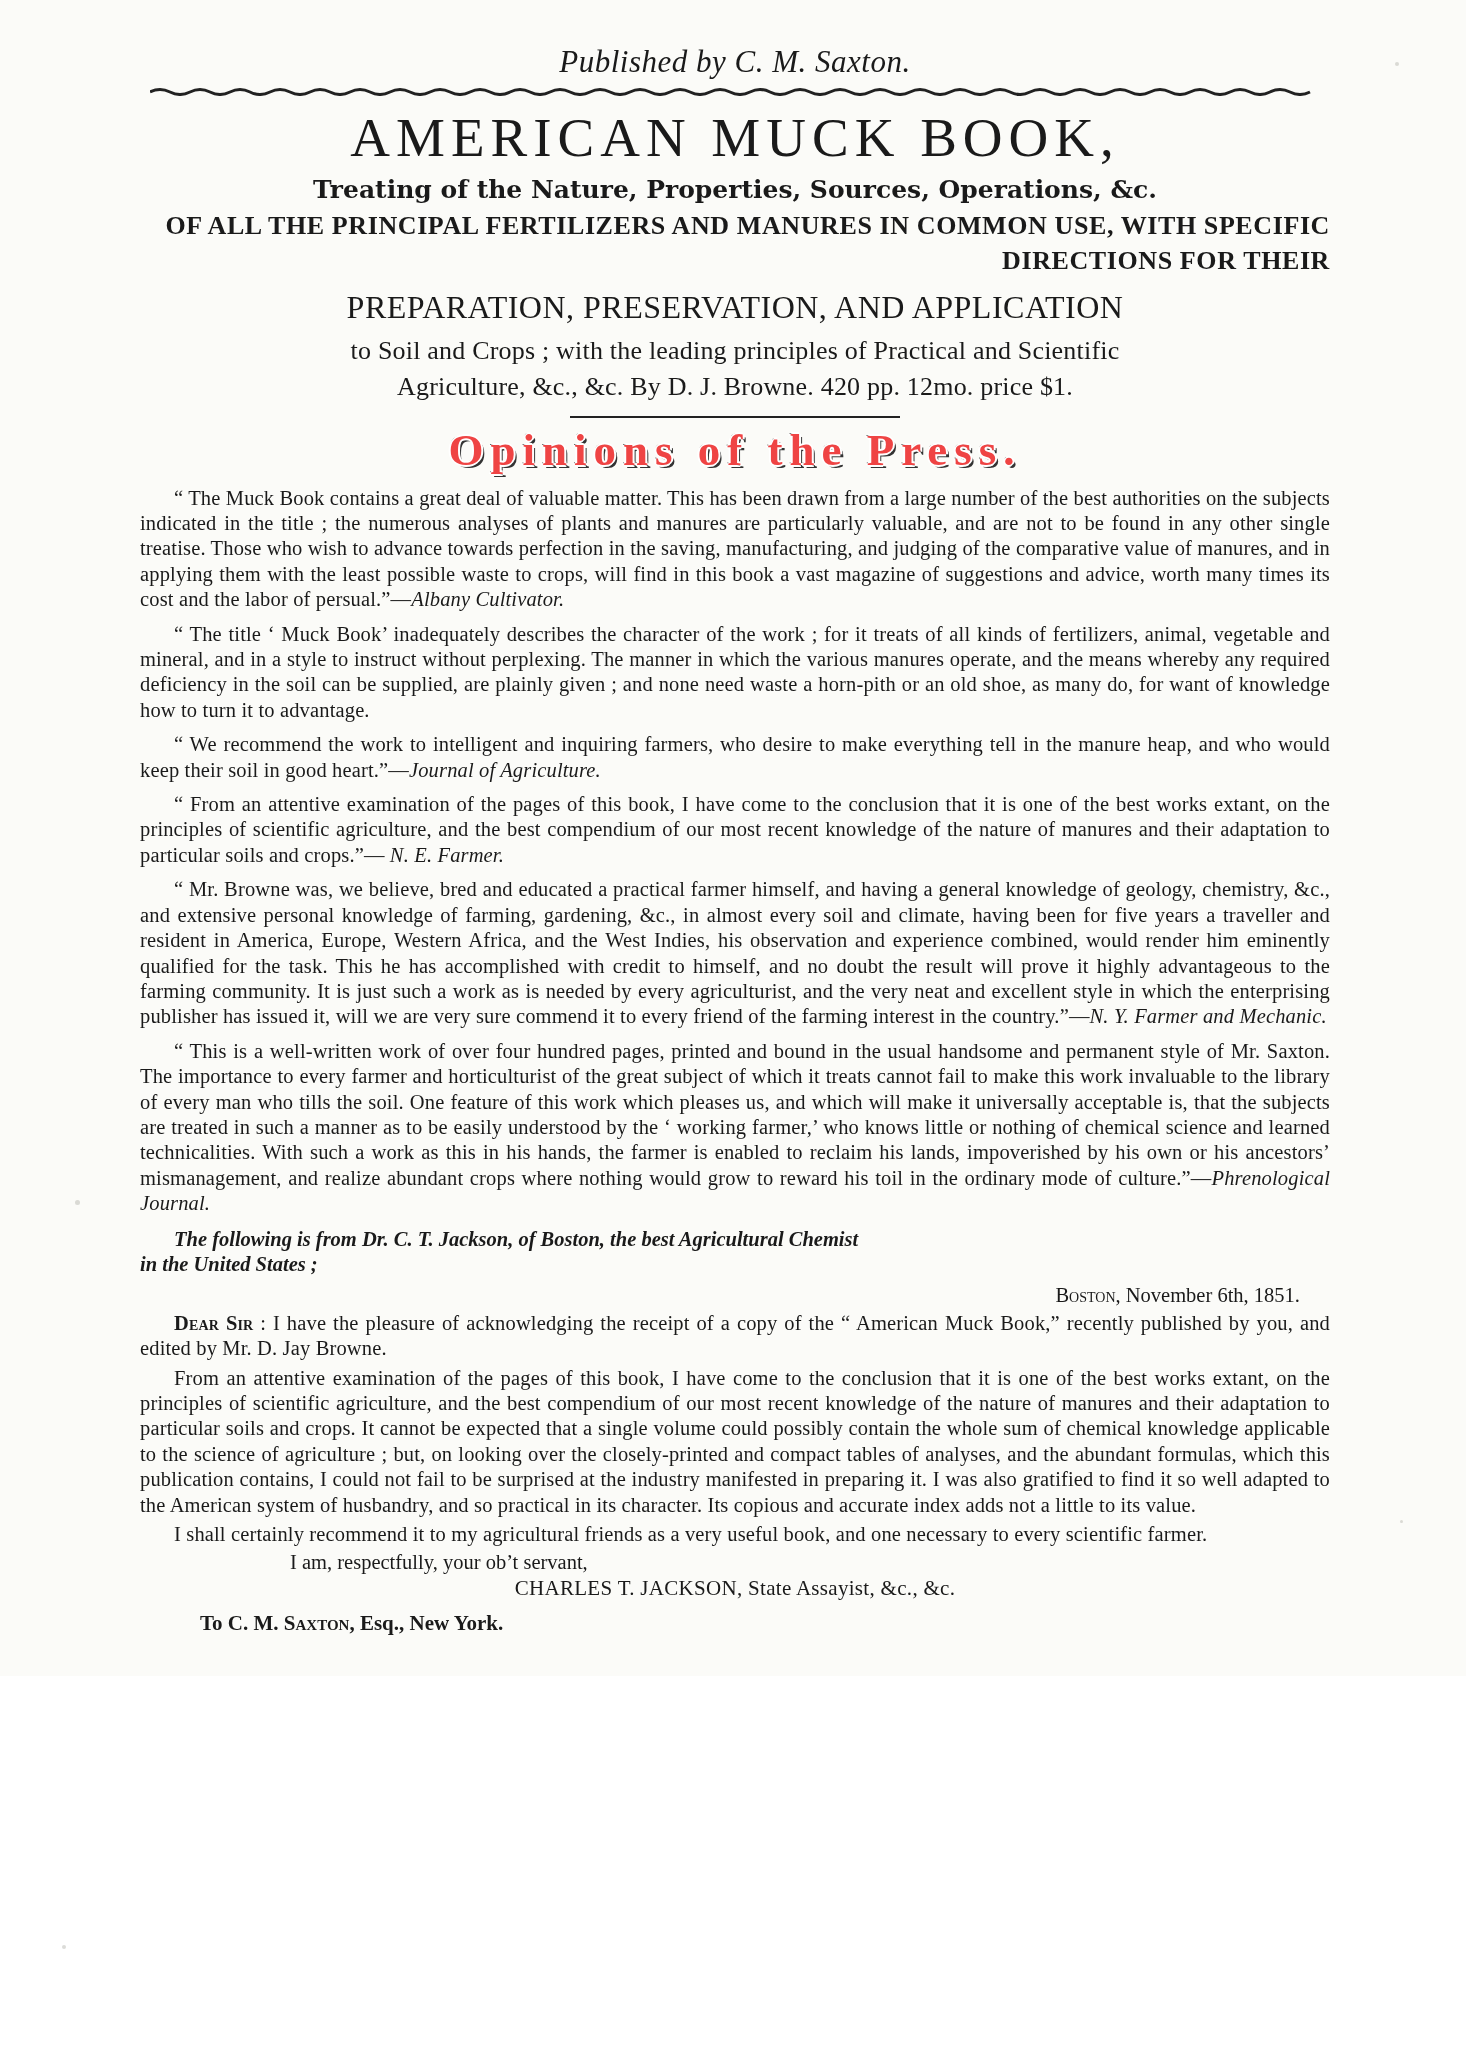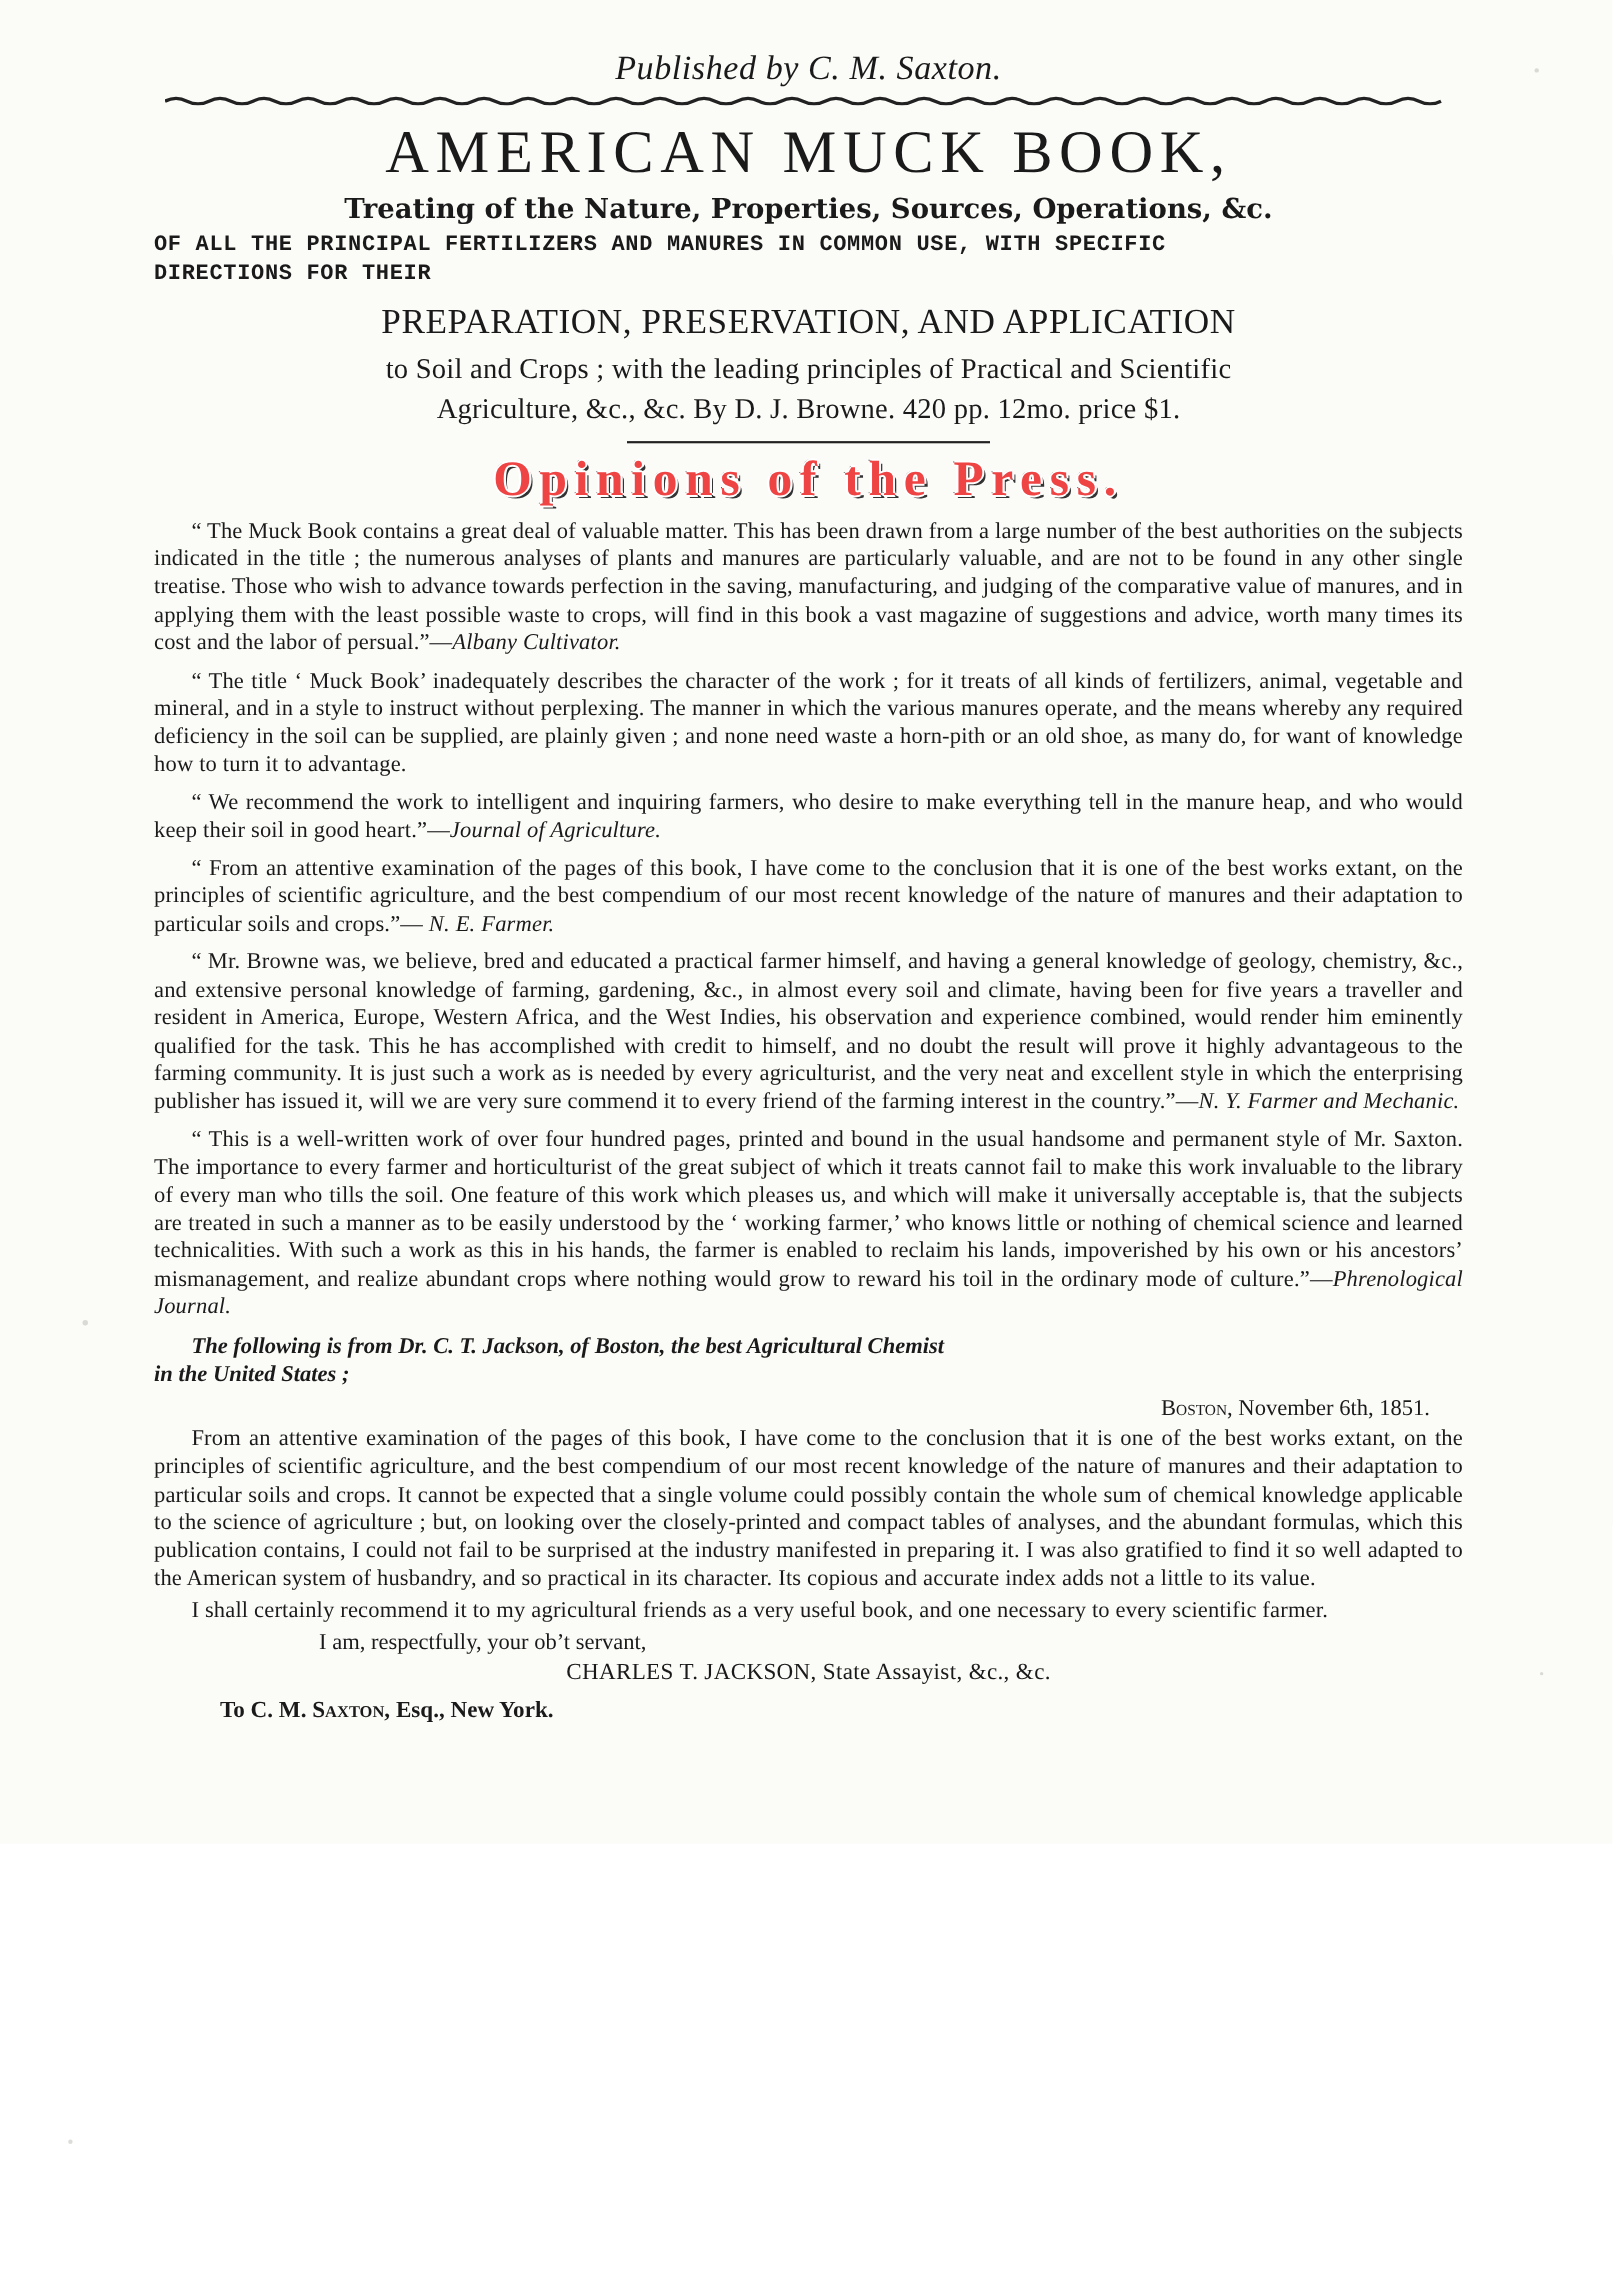--- a/index.html
+++ b/index.html
@@ -57,25 +57,25 @@
   }
   .subtitle-gothic {
     text-align: center;
     font-family: "DejaVu Serif", serif;
     font-size: 25px;
     font-weight: bold;
     letter-spacing: 0px;
     margin: 6px 0 6px 0;
   }
   .caps-line {
-    text-align: left;
-    font-size: 20px;
+    text-align: right;
+    font-size: 26px;
     letter-spacing: 0.6px;
     font-weight: bold;
-    font-family: Liberation Mono, monospace;
+    font-family: Liberation Serif, serif;
     line-height: 1.25;
     margin: 2px 0;
   }
   .prep-line {
     text-align: center;
     font-size: 32px;
     letter-spacing: 0.5px;
     margin: 12px 0 8px 0;
     font-family: "Liberation Serif", serif;
   }
@@ -233,20 +233,23 @@
     <div class="letter">
       <div class="jackson-note">
         <span>The following is from Dr. C. T. Jackson, of Boston, the best Agricultural Chemist</span><br>
         <span>in the United States ;</span>
       </div>
 
       <div class="dateline">
         <span class="smallcaps">Boston</span><span>, November 6th, 1851.</span>
       </div>
 
+      <p class="quote tight">
+        <b class="smallcaps">Dear Sir</b><span> : I have the pleasure of acknowledging the receipt of a copy of the “ American Muck Book,” recently published by you, and edited by Mr. D. Jay Browne.</span>
+      </p>
 
       <p class="quote tight">From an attentive examination of the pages of this book, I have come to the conclusion that it is one of the best works extant, on the principles of scientific agriculture, and the best compendium of our most recent knowledge of the nature of manures and their adaptation to particular soils and crops.  It cannot be expected that a single volume could possibly contain the whole sum of chemical knowledge applicable to the science of agriculture ; but, on looking over the closely-printed and compact tables of analyses, and the abundant formulas, which this publication contains, I could not fail to be surprised at the industry manifested in preparing it.   I was also gratified to find it so well adapted to the American system of husbandry, and so practical in its character.   Its copious and accurate index adds not a little to its value.</p>
 
       <p class="quote tight">I shall certainly recommend it to my agricultural friends as a very useful book, and one necessary to every scientific farmer.</p>
 
       <div class="sig-closing">
         <span class="right">I am, respectfully, your ob’t servant,</span>
       </div>
 
       <div class="sig-name">CHARLES T. JACKSON, State Assayist, &amp;c., &amp;c.</div>

